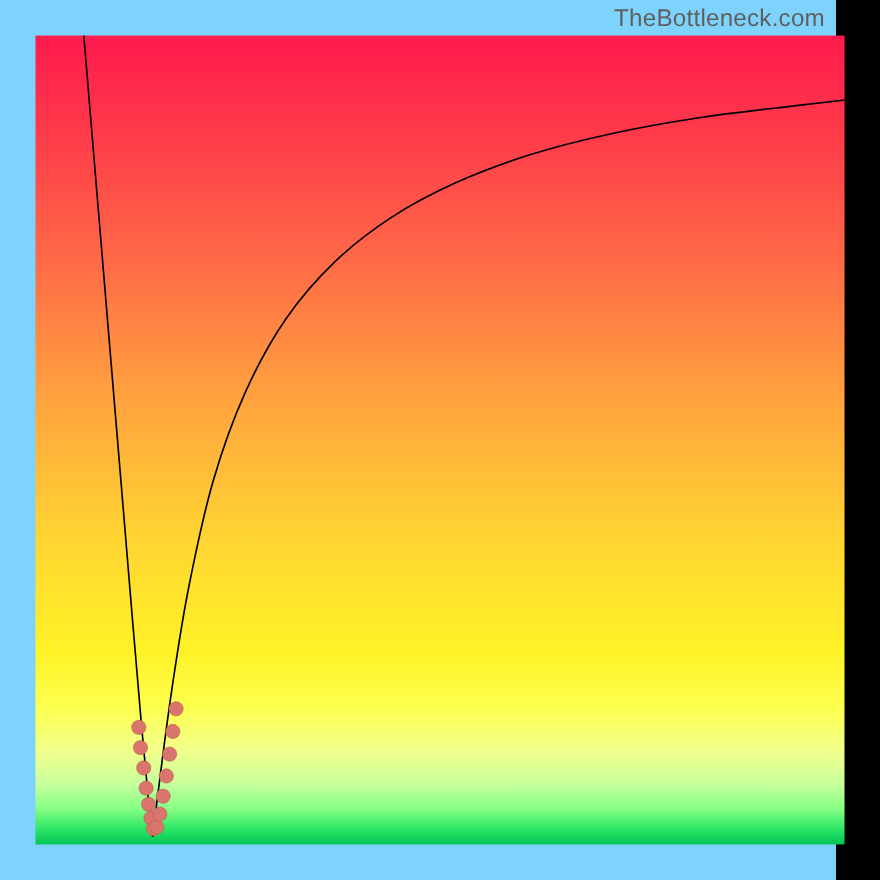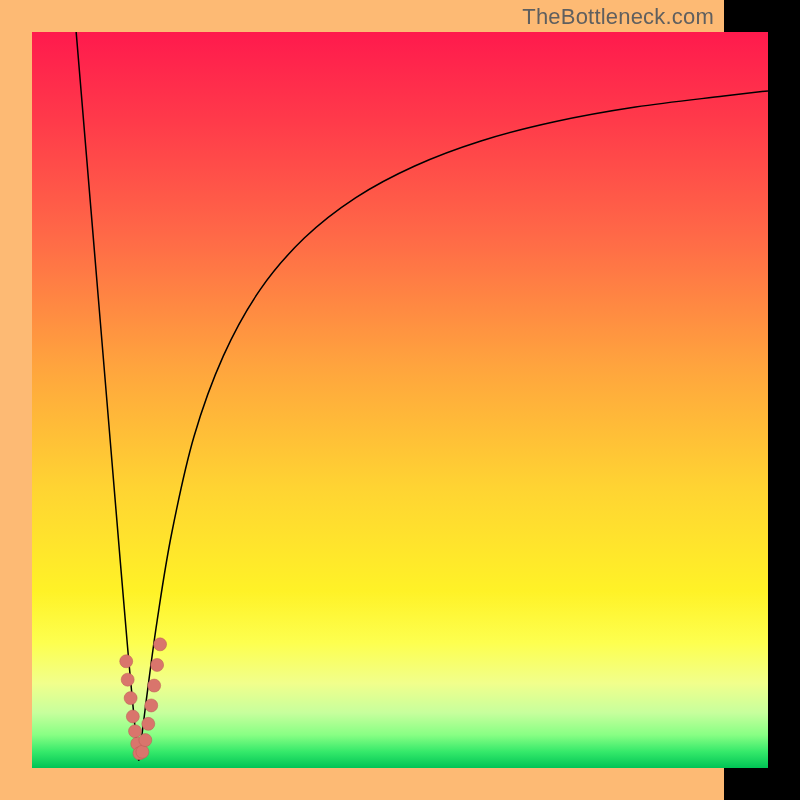--- a/index.html
+++ b/index.html
@@ -8,21 +8,22 @@
     width: 800px;
     height: 800px;
     overflow: hidden;
     background: #000;
     font-family: Arial, Helvetica, sans-serif;
   }
   .frame {
     position: relative;
     width: 724px;
     height: 800px;
-    background: #fdba74;
+    background: #7dd3fc;
+    padding-left: 36px;
   }
   .watermark {
     position: absolute;
     top: 4px;
     right: 10px;
     color: #5f5f5f;
     font-size: 22px;
     letter-spacing: 0.2px;
     font-weight: 400;
     z-index: 50;

